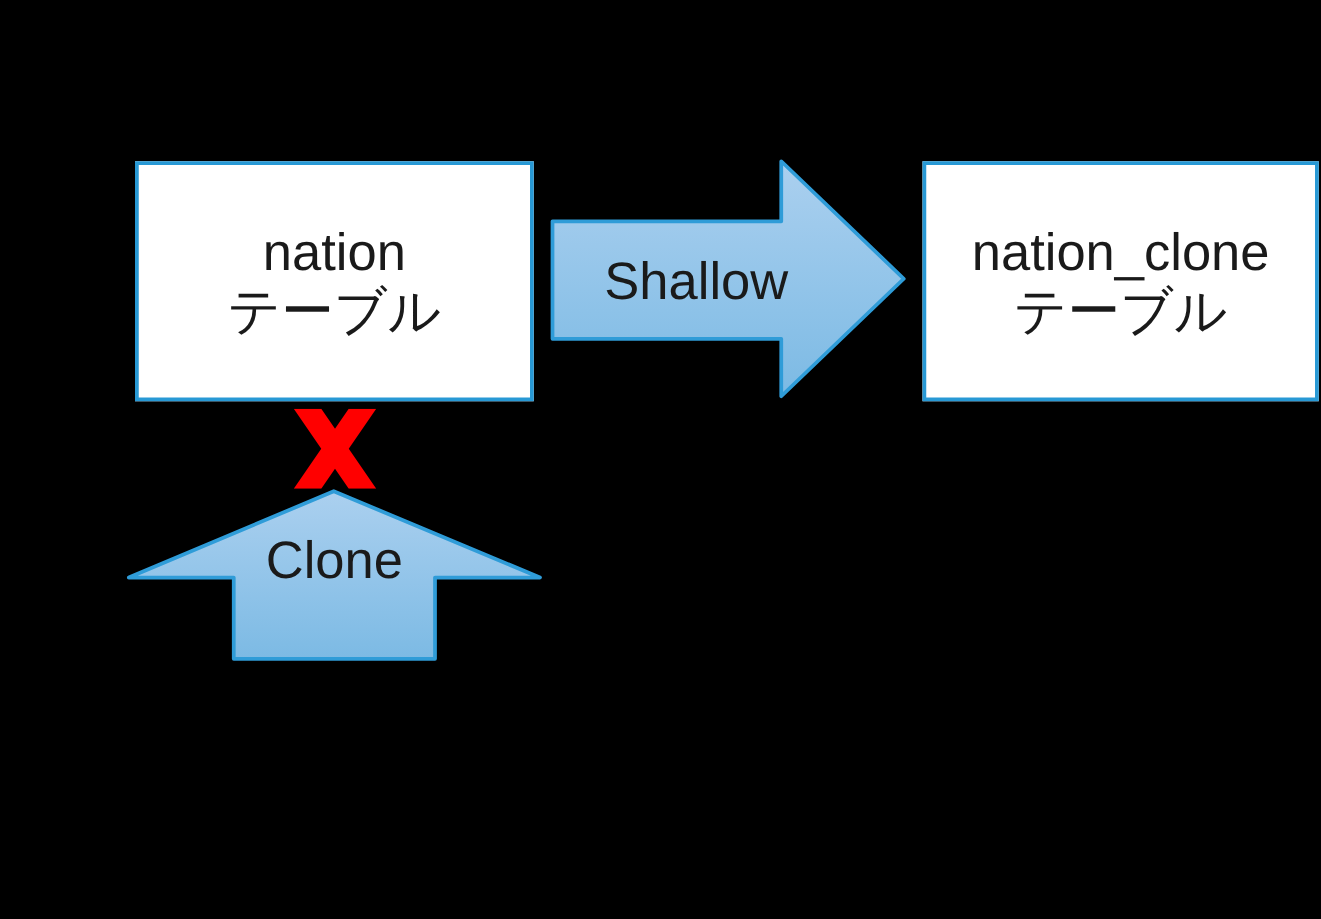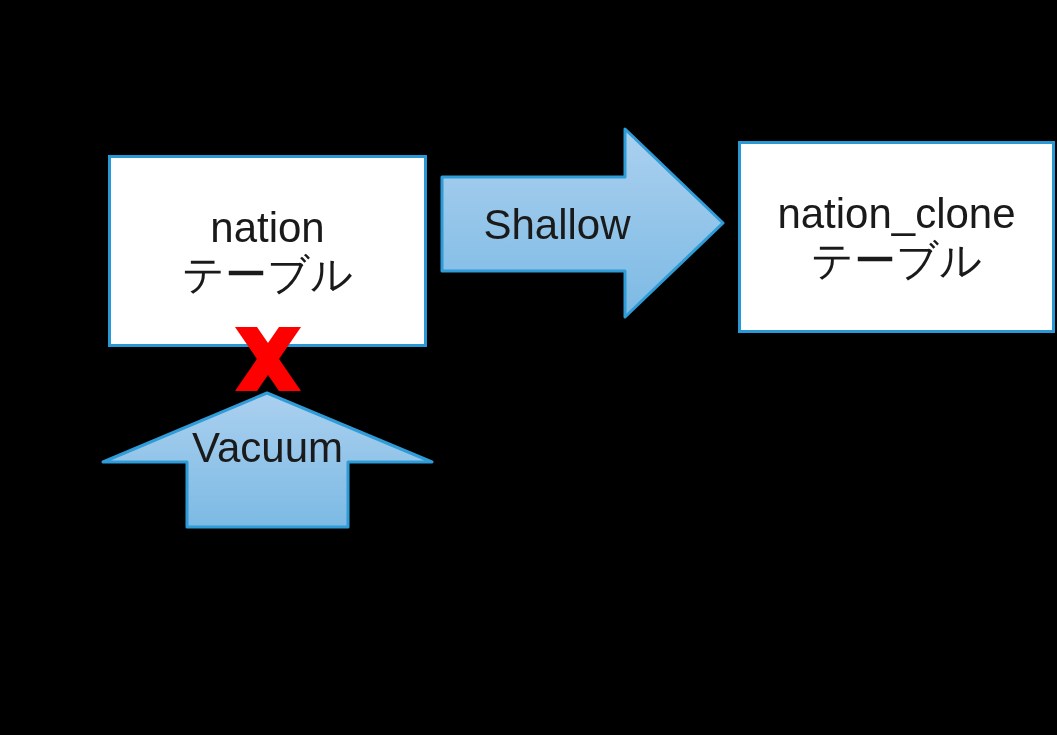--- a/index.html
+++ b/index.html
@@ -22,24 +22,23 @@
     position:absolute;
     box-sizing:border-box;
     background:var(--node-fill);
     border:3px solid var(--node-border);
     display:flex;flex-direction:column;
     align-items:center;justify-content:center;
     color:var(--text);
     font-size:42px;
     line-height:47px;
     text-align:center;
-    margin-top:26px;
   }
   .node-source{left:108px;top:129px;width:319px;height:192px;}
-  .node-target{left:738px;top:115px;width:317px;height:192px;text-align:center;}
+  .node-target{left:738px;top:129px;width:317px;height:192px;text-align:center;}
   .shape{position:absolute;}
   .arrow-label{
     position:absolute;
     display:flex;flex-direction:row;
     align-items:center;justify-content:center;
     color:var(--text);
     font-size:42px;line-height:48px;
     text-align:center;
     pointer-events:none;
   }
@@ -82,16 +81,16 @@
   <svg class="shape" style="left:101px;top:391px;" width="333" height="138" viewBox="0 0 333 138">
     <defs>
       <linearGradient id="gradUp" x1="0" y1="0" x2="0" y2="1">
         <stop offset="0" style="stop-color:var(--arrow-fill-top,#abd0ef)"></stop>
         <stop offset="1" style="stop-color:var(--arrow-fill-bottom,#7cbae4)"></stop>
       </linearGradient>
     </defs>
     <polygon points="166,2 331,71 247,71 247,136 86,136 86,71 2,71" fill="url(#gradUp)" stroke="var(--arrow-stroke,#2f9cd8)" stroke-width="3" stroke-linejoin="round"></polygon>
   </svg>
   <div class="arrow-label label-vacuum">
-    <div>Vacuum</div>
+    <div>Clone</div>
   </div>
 
 </div>
 
 </body></html>

